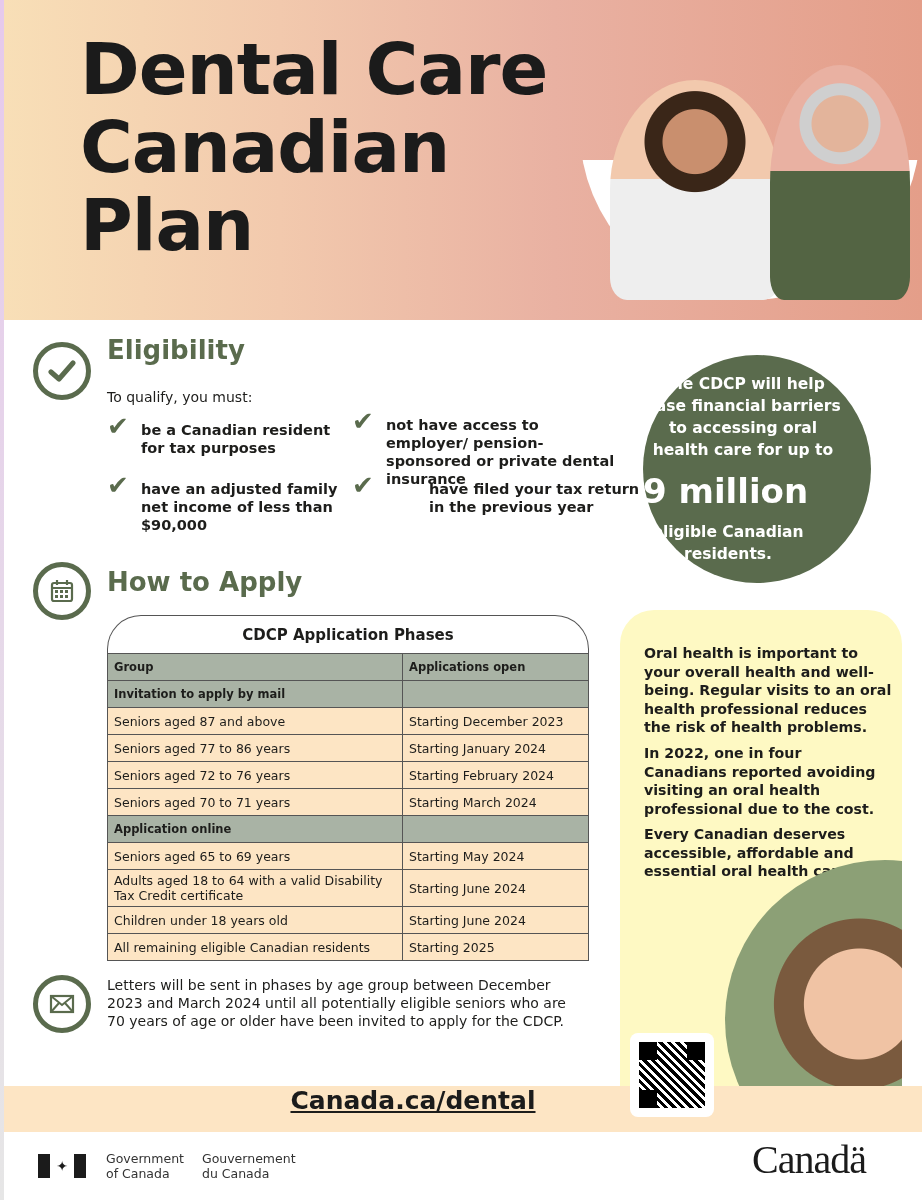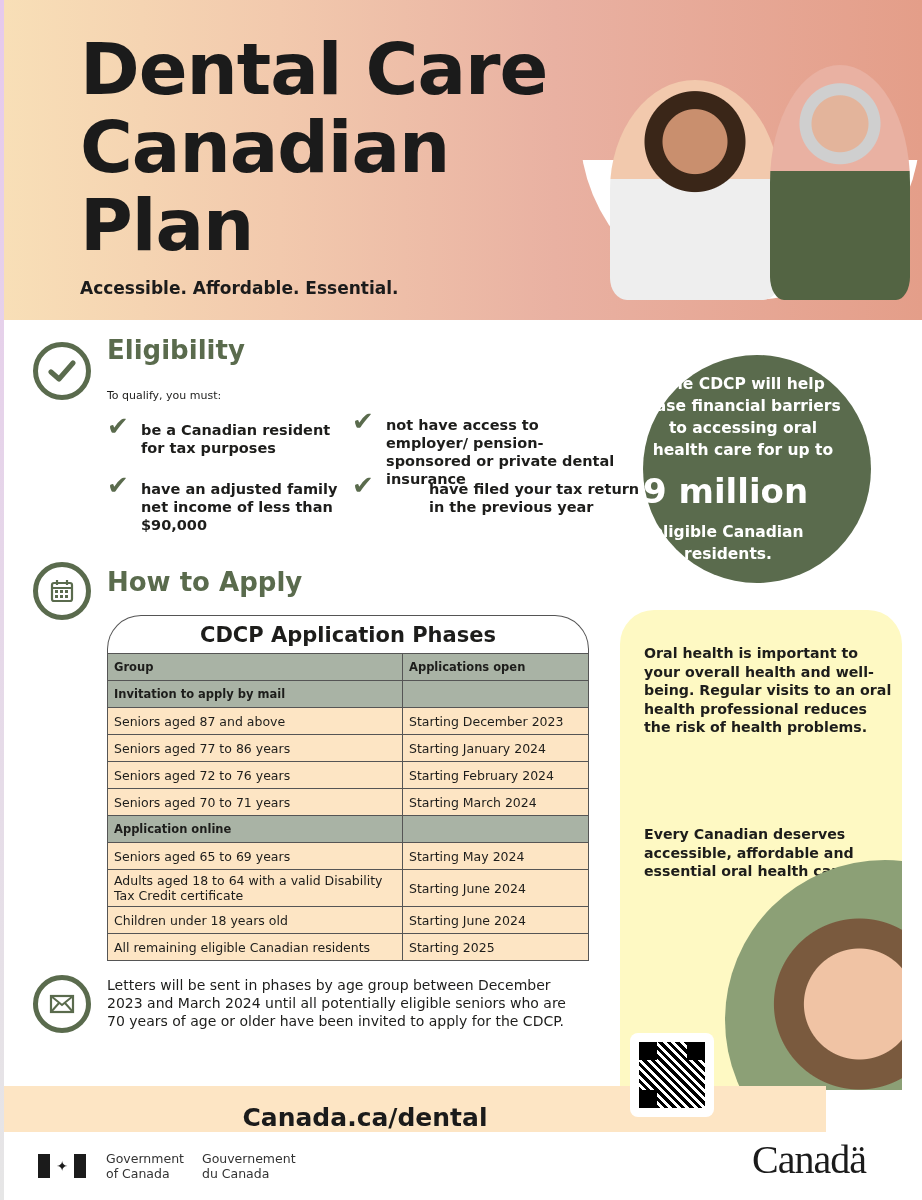--- a/index.html
+++ b/index.html
@@ -18,33 +18,33 @@
   .hero-halfcircle .disc { position: absolute; left: 0; top: -200px; width: 340px; height: 340px; border-radius: 50%; background: #ffffff; }
   .person { position: absolute; border-radius: 50% 50% 10% 10%; }
   .person.man { left: 30px; top: 200px; width: 170px; height: 220px; background: radial-gradient(circle at 50% 28%, #c98f6e 0 32px, #3a2618 33px 50px, transparent 51px), linear-gradient(#f2c9ad 0 45%, #eeeeee 45%); }
   .person.woman { left: 190px; top: 185px; width: 140px; height: 235px; background: radial-gradient(circle at 50% 25%, #e3b49b 0 28px, #cfcfcf 29px 40px, transparent 41px), linear-gradient(#e9b1a2 0 45%, #536443 45%); }
 
   
   .circle-icon { position: absolute; width: 58px; height: 58px; border: 5px solid #5a6b4d; border-radius: 50%; display: flex; align-items: center; justify-content: center; color: #5a6b4d; }
   .section-title { position: absolute; font-size: 26px; font-weight: bold; color: #5a6b4d; }
 
   
-  .elig-sub { position: absolute; left: 107px; top: 389px; font-size: 11px; color: #1d1d1b; }
+  .elig-sub { position: absolute; left: 107px; top: 389px; font-size: 14px; color: #1d1d1b; }
   .elig-item { position: absolute; display: flex; gap: 8px; font-size: 14.5px; font-weight: bold; line-height: 18px; }
   .elig-check { width: 26px; flex: 0 0 26px; color: #5a6b4d; font-size: 26px; line-height: 22px; font-weight: bold; }
   .elig-text { width: 200px; padding-top: 6px; }
 
   
   .stat-circle { position: absolute; left: 643px; top: 355px; width: 228px; height: 228px; border-radius: 50%; background: #5a6b4d; color: #fff; text-align: center; font-weight: bold; display: flex; flex-direction: column; justify-content: center; align-items: flex-start; }
   .stat-text { font-size: 15.5px; line-height: 22px; width: 200px; }
   .stat-big { font-size: 34px; line-height: 32px; margin: 14px 0; }
 
   
   .table-wrap { position: absolute; left: 107px; top: 615px; width: 482px; }
-  .table-title-box { height: 38px; border: 1.5px solid #555; border-bottom: none; border-radius: 34px 34px 0 0; display: flex; align-items: center; justify-content: center; font-weight: bold; font-size: 21px; background: #fff; }
+  .table-title-box { height: 38px; border: 1.5px solid #555; border-bottom: none; border-radius: 34px 34px 0 0; display: flex; align-items: center; justify-content: center; font-weight: bold; font-size: 15px; background: #fff; }
   table { width: 482px; border-collapse: collapse; font-size: 12.5px; }
   td { border: 1px solid #555; padding: 0 6px; height: 27px; vertical-align: middle; }
   td.c1 { width: 295px; }
   tr.head td, tr.groupcell td { background: #a9b3a5; font-weight: bold; font-size: 11.5px; }
   tr.row td { background: #fde5c4; }
   tr.row.tall td { height: 37px; line-height: 15px; }
 
   
   .letters-text { position: absolute; left: 107px; top: 976px; width: 470px; font-size: 14px; line-height: 18px; color: #1d1d1b; }
 
@@ -54,21 +54,21 @@
   .child-photo { position: absolute; left: 105px; top: 250px; width: 320px; height: 320px; border-radius: 50%; background: radial-gradient(circle at 42% 45%, #f0c3a4 0 55px, #7a5a3e 56px 85px, #8ca076 86px); }
 
   .qr { position: absolute; left: 630px; top: 1033px; width: 84px; height: 84px; background: #fff; border-radius: 8px; padding: 9px; z-index: 5; }
   .qr-grid { width: 66px; height: 66px; background:
       linear-gradient(#000,#000) 0 0/18px 18px no-repeat,
       linear-gradient(#000,#000) 48px 0/18px 18px no-repeat,
       linear-gradient(#000,#000) 0 48px/18px 18px no-repeat,
       repeating-linear-gradient(45deg, #000 0 3px, #fff 3px 6px); }
 
   
-  .url-band { position: absolute; left: 4px; top: 1086px; width: 822px; height: 46px; background: #fde5c4; display: flex; align-items: flex-end; justify-content: center; }
+  .url-band { position: absolute; left: 4px; top: 1086px; width: 918px; height: 46px; background: #fde5c4; display: flex; align-items: flex-start; justify-content: center; text-decoration: underline; }
   .url-text { font-size: 25px; font-weight: bold; color: #1b1b1b; margin-left: -100px; }
 
   
   .fip { position: absolute; left: 38px; top: 1151px; display: flex; align-items: center; }
   .flag { width: 48px; height: 24px; display: flex; }
   .flag .bar { width: 12px; height: 24px; background: #1b1b1b; }
   .flag .mid { width: 24px; height: 24px; display: flex; align-items: center; justify-content: center; font-size: 14px; color: #1b1b1b; }
   .gov-text { font-size: 12.5px; line-height: 15px; color: #333; margin-left: 20px; }
   .canada-wordmark { position: absolute; left: 752px; top: 1136px; font-family: "Liberation Serif", serif; font-size: 40px; color: #1b1b1b; letter-spacing: -1px; }
 </style>
@@ -76,21 +76,20 @@
 <body>
 
 <div class="left-strip"></div>
 
 <div class="hero">
   <div class="hero-title">
     <div>Dental Care</div>
     <div>Canadian</div>
     <div>Plan</div>
   </div>
-  <div class="hero-tagline">Accessible. Affordable. Essential.</div>
   <div class="hero-photo-wrap">
     <div class="hero-halfcircle">
         <div class="disc"></div>
       </div>
     <div class="person man"></div>
     <div class="person woman"></div>
   </div>
 </div>
 
 <div class="circle-icon" style="left:33px; top:342px;">
@@ -197,20 +196,21 @@
 <div class="circle-icon" style="left:33px; top:975px;">
   <svg width="26" height="20" viewBox="0 0 26 20">
     <rect x="2" y="2" width="22" height="16" fill="none" stroke="#5a6b4d" stroke-width="2.2"></rect>
     <path d="M2 2 L13 11 L24 2 M2 18 L10 9 M24 18 L16 9" fill="none" stroke="#5a6b4d" stroke-width="2"></path>
   </svg>
 </div>
 <div class="letters-text">Letters will be sent in phases by age group between December 2023 and March 2024 until all potentially eligible seniors who are 70 years of age or older have been invited to apply for the CDCP.</div>
 
 <div class="info-card">
   <div class="info-p" style="top:34px;">Oral health is important to your overall health and well-being. Regular visits to an oral health professional reduces the risk of health problems.</div>
+  <div class="info-p" style="top:134px; width:235px;">In 2022, one in four Canadians reported avoiding visiting an oral health professional due to the cost.</div>
   <div class="info-p" style="top:215px; width:230px;">Every Canadian deserves accessible, affordable and essential oral health care.</div>
   <div class="child-photo"></div>
 </div>
 
 <div class="qr">
     <div class="qr-grid"></div>
   </div>
 
 <div class="url-band">
   <span class="url-text">Canada.ca/dental</span>

